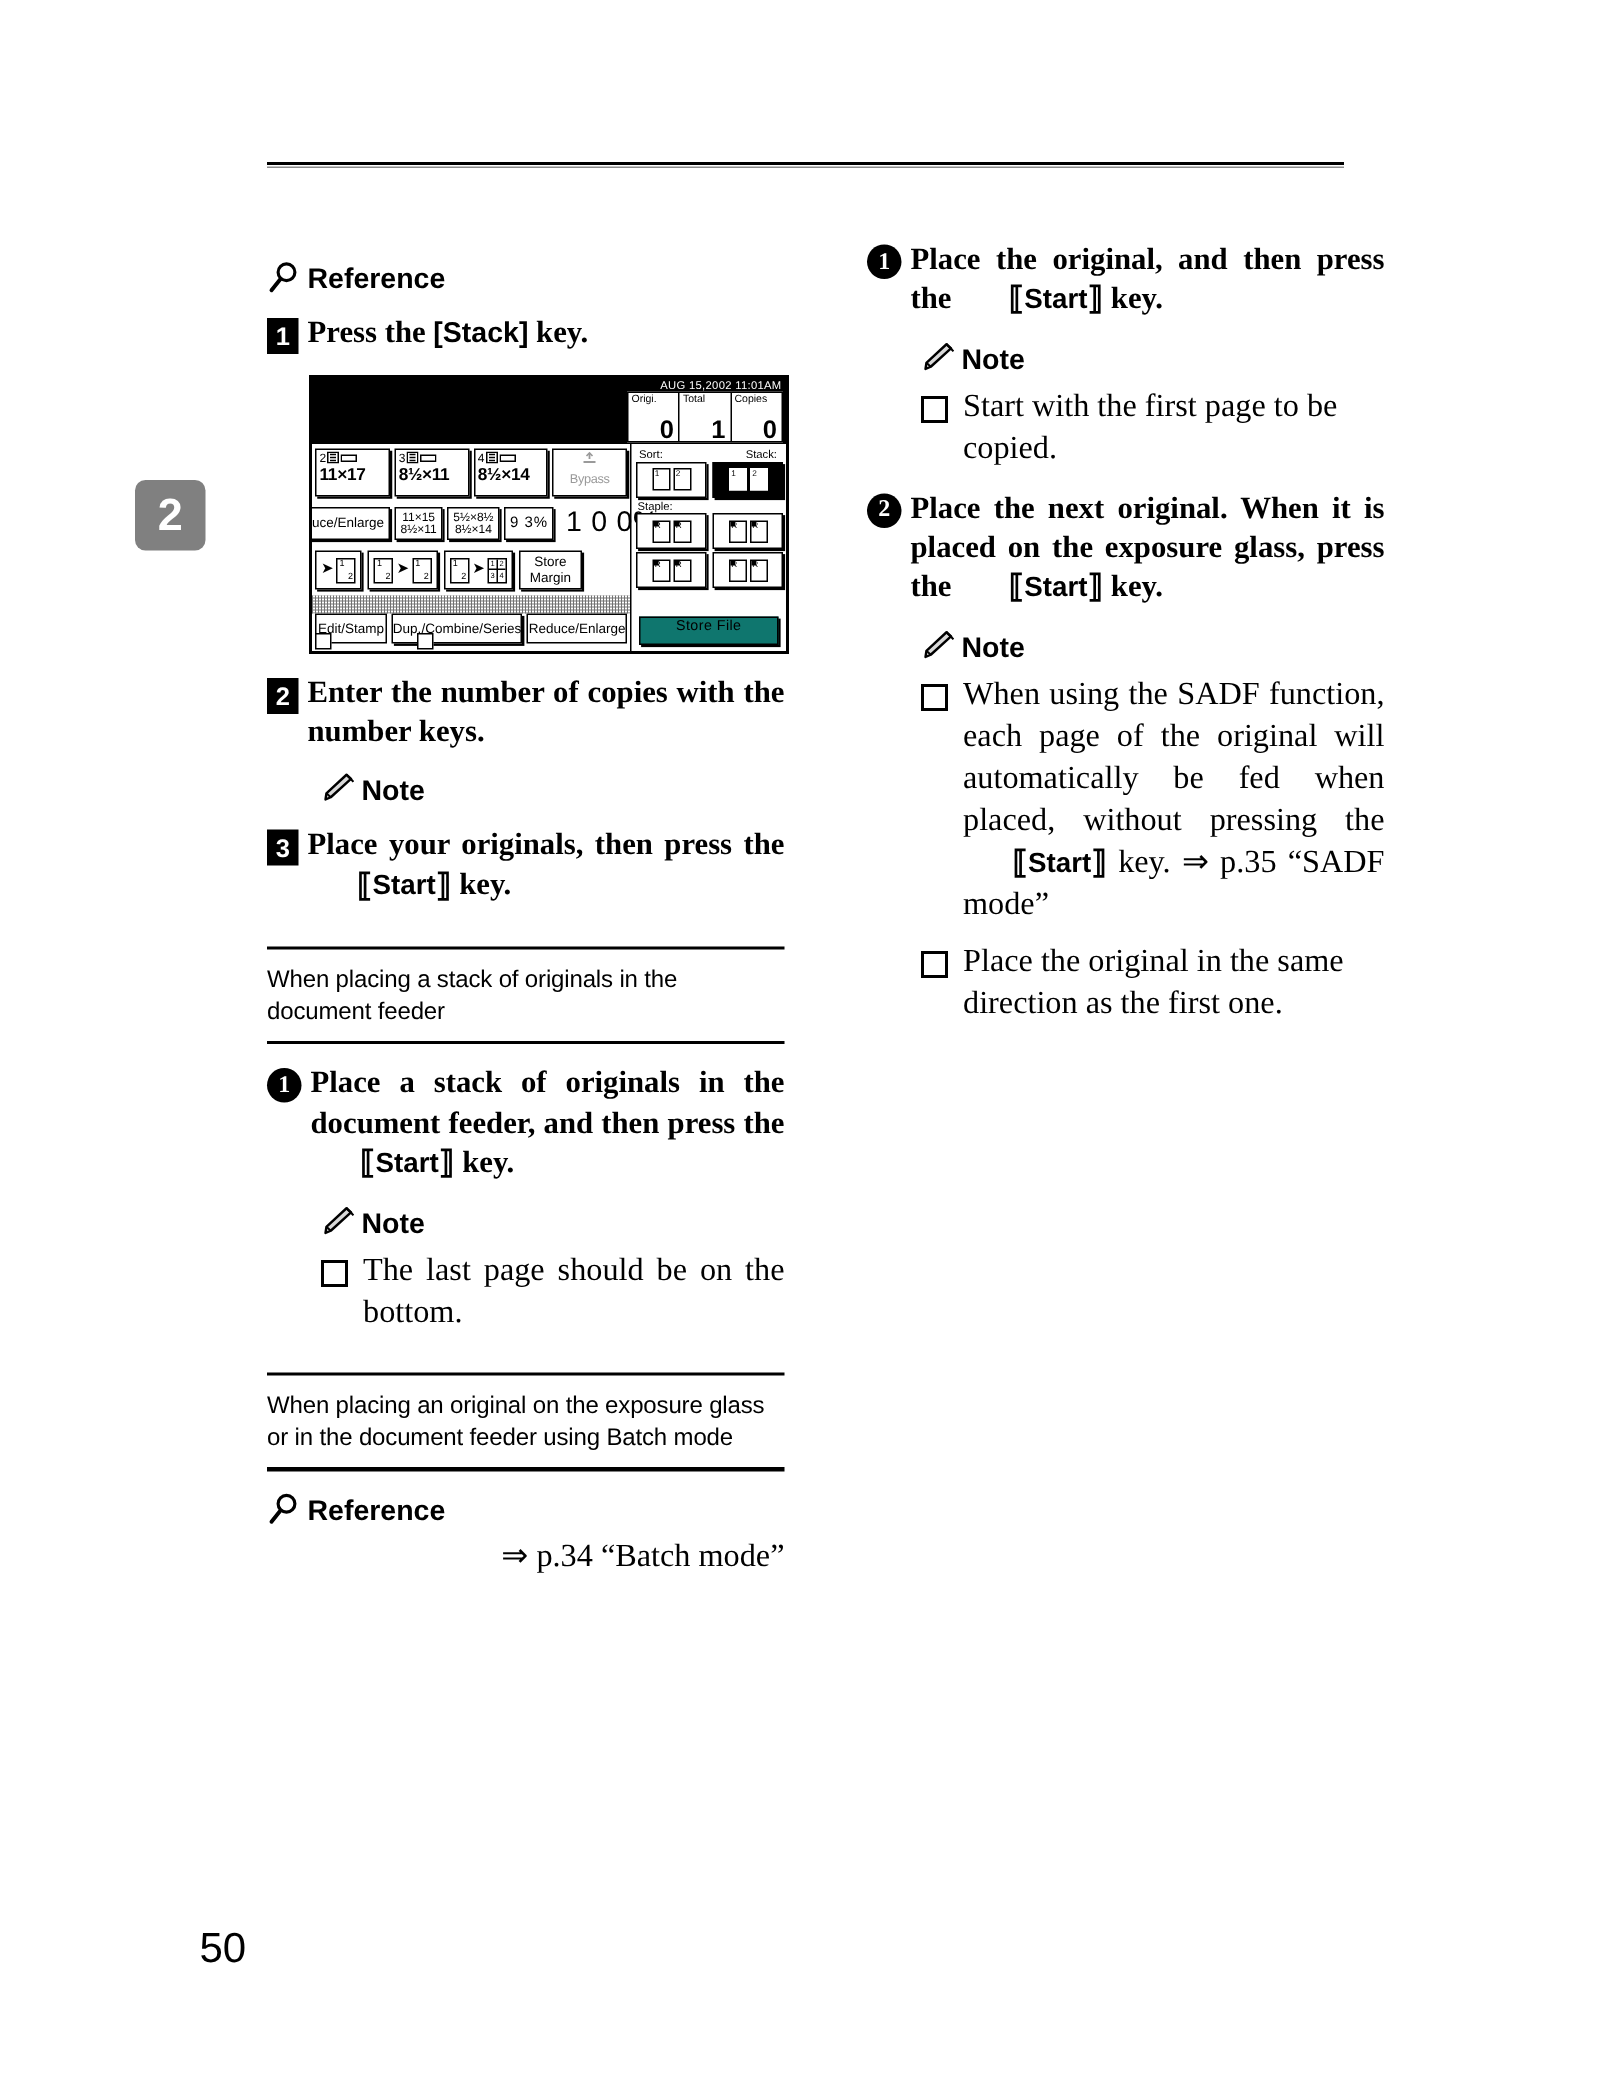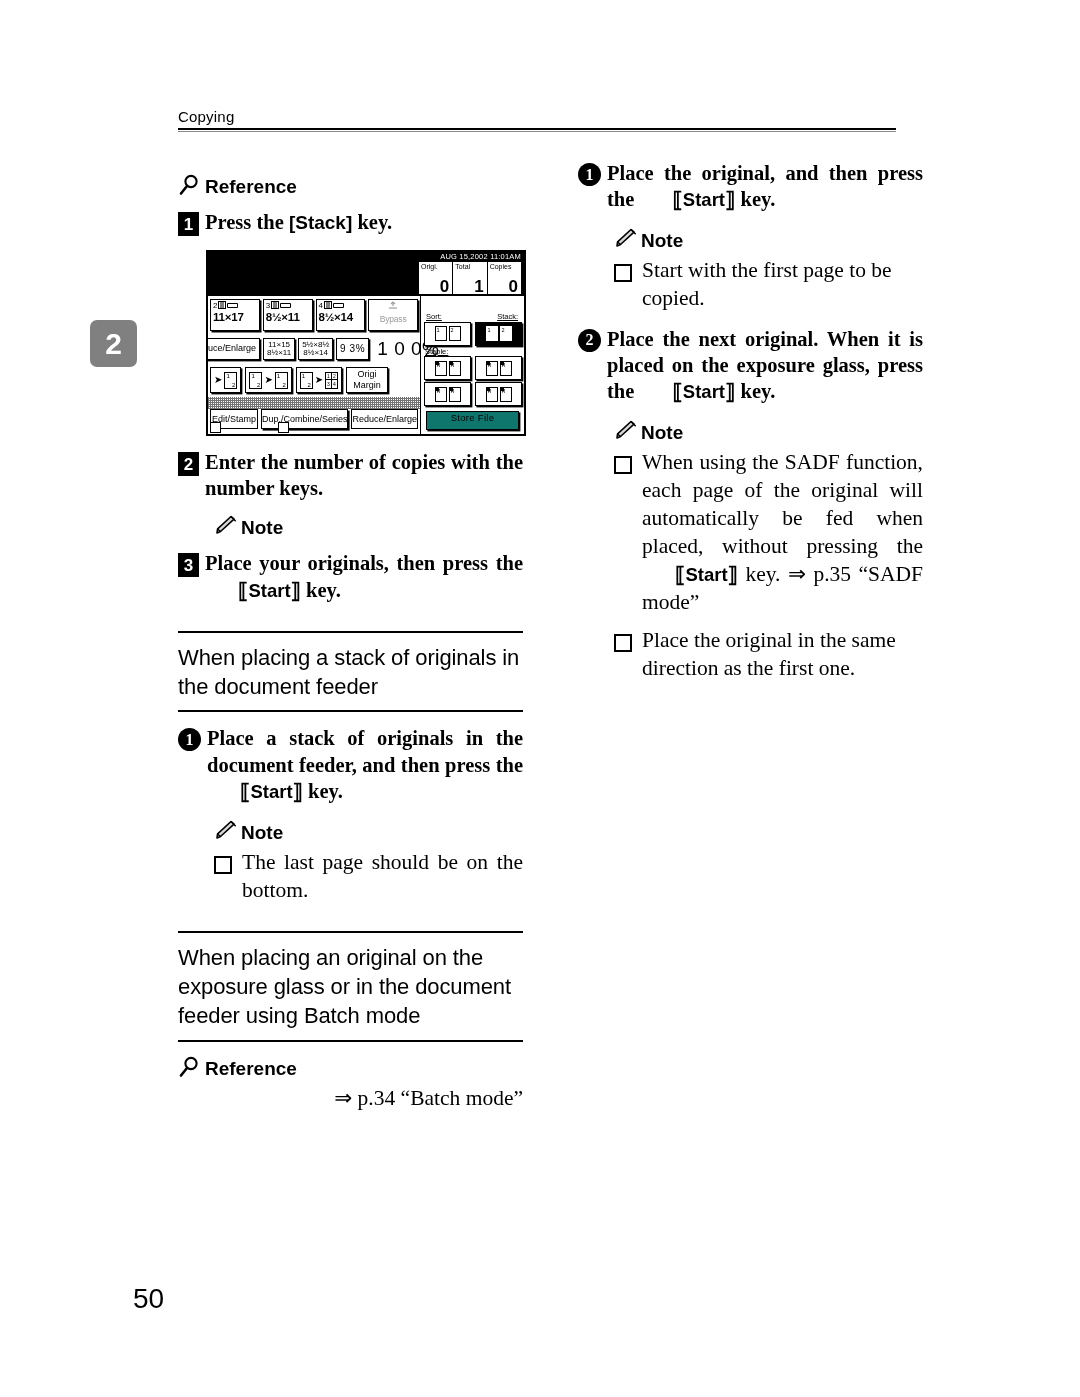--- a/index.html
+++ b/index.html
@@ -214,21 +214,21 @@
     background: #000;
     margin-bottom: 10px;
   }
   .secthead .rule-bot {
     height: 2.2px;
     background: #000;
     margin-top: 9px;
   }
   .secthead .title {
     font-family: "Liberation Sans", sans-serif;
-    font-size: 22px;
+    font-size: 16px;
     line-height: 1.33;
     letter-spacing: -0.1px;
   }
 
   
   .folio {
     position: absolute;
     left: 133px;
     top: 1283px;
     font-family: "Liberation Sans", sans-serif;
@@ -308,22 +308,21 @@
     box-sizing: border-box;
   }
   .lcd-side {
     position: absolute;
     left: 212px;
     top: 44px;
     right: 0;
     bottom: 0;
     border-left: 1.6px solid #000;
     box-sizing: border-box;
-    padding: 16px 2px 0 3px;
-    text-decoration: underline;
+    padding: 2px 2px 0 3px;
   }
 
   .row-trays {
     position: absolute;
     left: 2px; top: 3px;
     right: 2px;
     height: 32px;
     display: flex;
     gap: 3px;
   }
@@ -566,21 +565,20 @@
   }
   .nub.a { left: 2px; }
   .nub.b { left: 70px; }
 </style>
 </head>
 <body>
 
 <div id="page">
 
   <div class="runhead">
-    <div class="runhead-text">Copying</div>
     <div class="runhead-rule"></div>
     <div class="runhead-rule2"></div>
   </div>
 
   <div class="chapter-tab">2</div>
 
   <div class="col" id="col-left">
 
     <div class="iconhead">
       <span class="ico">
@@ -739,21 +737,21 @@
               </span>
             <span class="arrowr">➤</span>
             <span class="pg quad">
                 <i>1</i>
                 <i>2</i>
                 <i>3</i>
                 <i>4</i>
               </span>
           </div>
           <div class="dbtn create">
-            <span>Origi</span>
+            <span>Store</span>
             <span>Margin</span>
           </div>
         </div>
 
         <div class="dotband"></div>
 
         <div class="row-tabs">
           <div class="tabbtn">
             <span>Edit/Stamp</span>
           </div>

